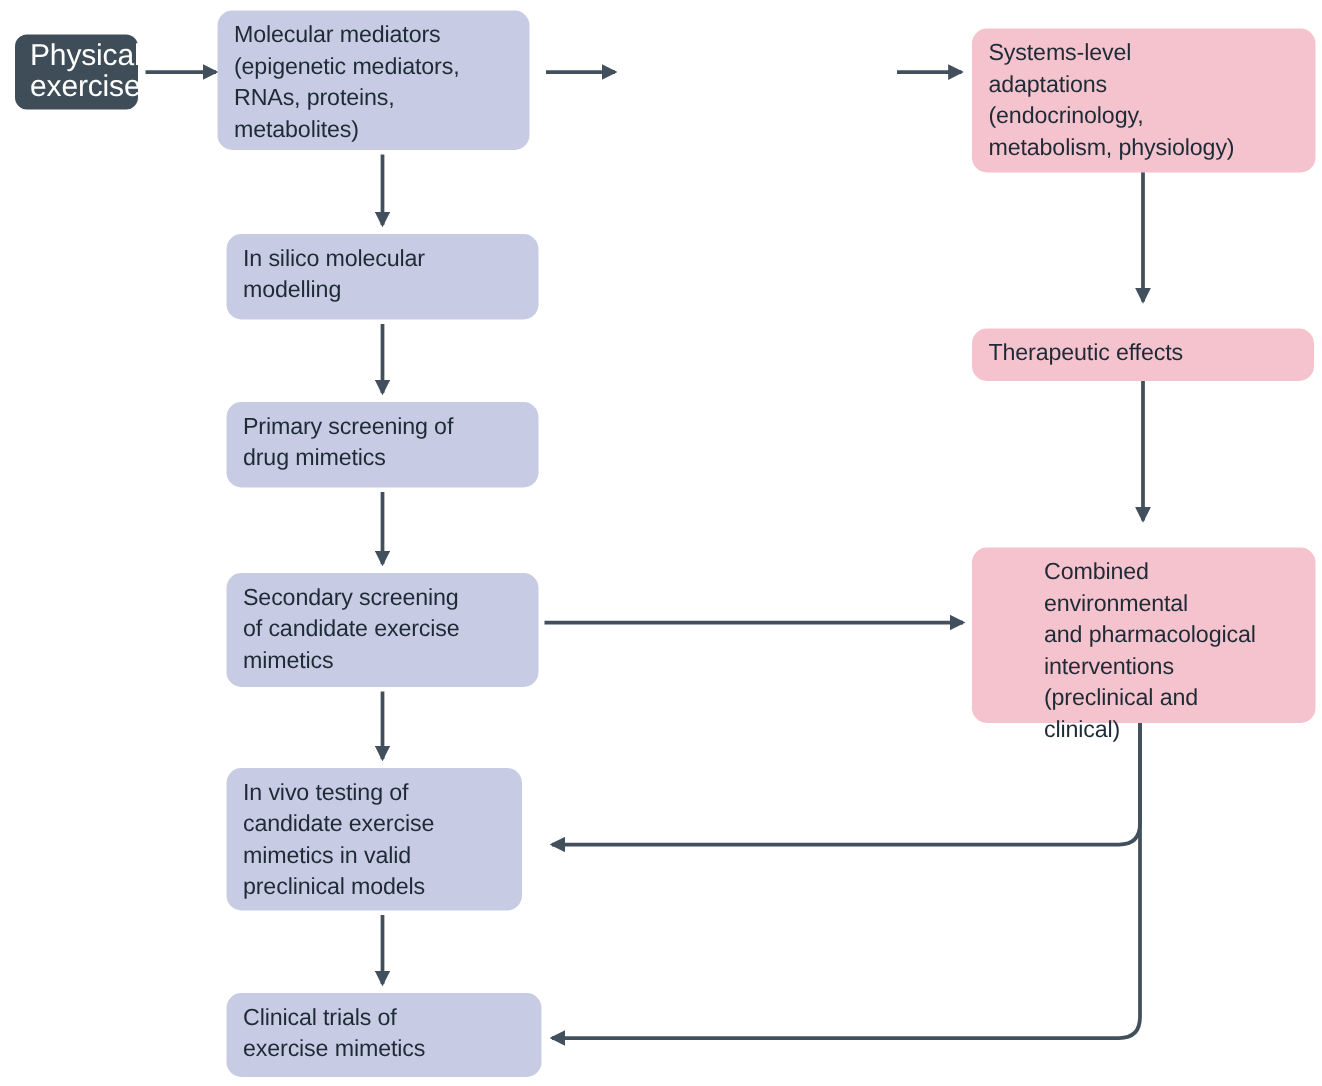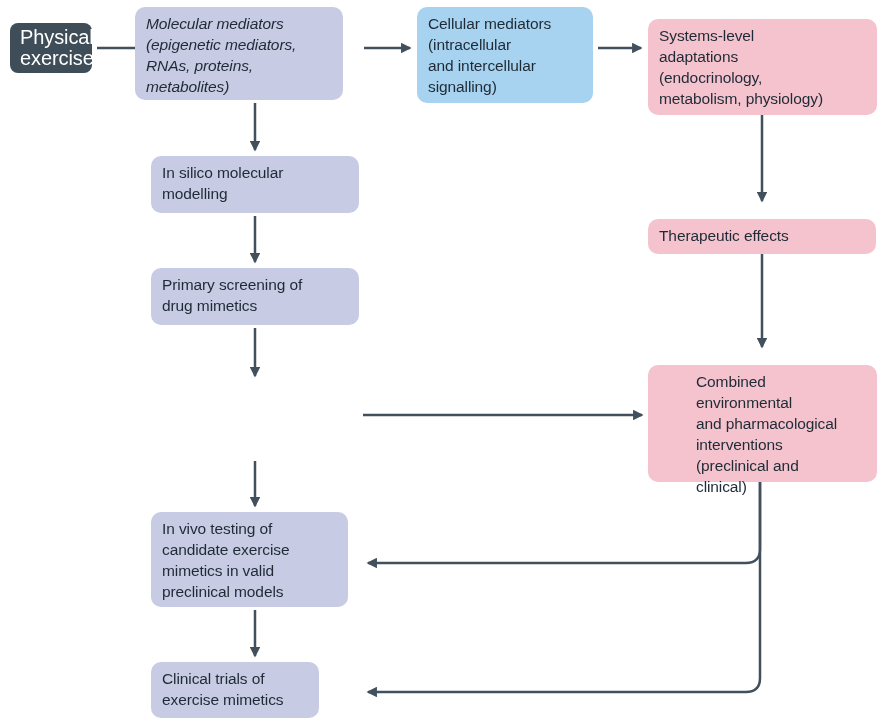--- a/index.html
+++ b/index.html
@@ -55,51 +55,50 @@
     <path d="M762,106 V201" marker-end="url(#ah)"></path>
     <path d="M762,245 V347" marker-end="url(#ah)"></path>
     <path d="M363,415 H642" marker-end="url(#ah)"></path>
     <path d="M760,470 V549 Q760,563 746,563 H368" marker-end="url(#ah)"></path>
     <path d="M760,470 V678 Q760,692 746,692 H368" marker-end="url(#ah)"></path>
   </svg>
 
   <div class="box dark" style="left:10px;top:23px;width:82px;height:50px;">Physical
 exercise</div>
 
-  <div class="box lavender" style="left:135px;top:7px;width:208px;height:93px;font-style:italic;">Molecular mediators
+  <div class="box lavender" style="left:145px;top:7px;width:208px;height:93px;">Molecular mediators
 (epigenetic mediators,
 RNAs, proteins,
 metabolites)</div>
 
-  <div class="box blue" style="left:417px;top:7px;width:176px;height:96px;">Cellular mediators
-(intracellular
-and intercellular
-signalling)</div>
 
   <div class="box pink" style="left:648px;top:7px;width:229px;height:96px;">Systems-level
 adaptations
 (endocrinology,
 metabolism, physiology)</div>
 
   <div class="box lavender" style="left:151px;top:156px;width:208px;height:57px;">In silico molecular
 modelling</div>
 
   <div class="box pink" style="left:648px;top:207px;width:228px;height:35px;">Therapeutic effects</div>
 
   <div class="box lavender" style="left:151px;top:268px;width:208px;height:57px;">Primary screening of
 drug mimetics</div>
 
+  <div class="box lavender" style="left:151px;top:382px;width:208px;height:76px;">Secondary screening
+of candidate exercise
+mimetics</div>
 
   <div class="box pink" style="left:648px;top:353px;width:229px;height:117px;padding-left:48px;">Combined environmental
 and pharmacological
 interventions
 (preclinical and
 clinical)</div>
 
   <div class="box lavender" style="left:151px;top:512px;width:197px;height:95px;">In vivo testing of
 candidate exercise
 mimetics in valid
 preclinical models</div>
 
-  <div class="box lavender" style="left:151px;top:662px;width:168px;height:56px;">Clinical trials of
+  <div class="box lavender" style="left:151px;top:662px;width:210px;height:56px;">Clinical trials of
 exercise mimetics</div>
 
 </div>
 
 </body></html>

